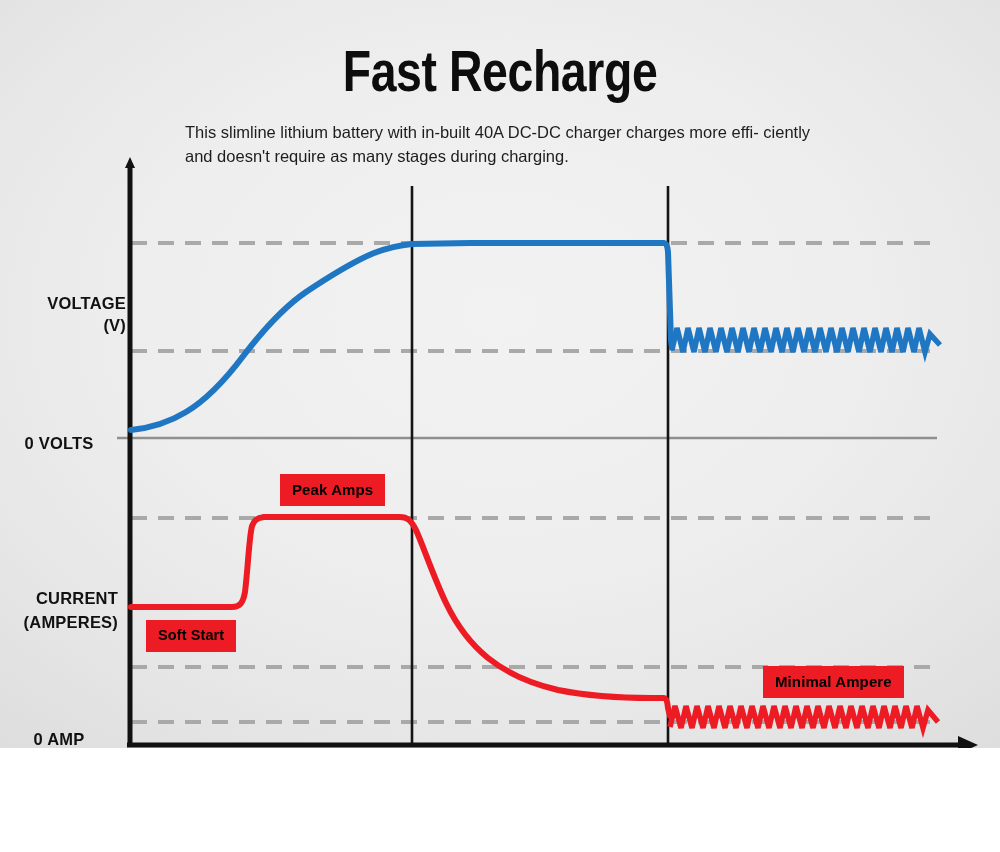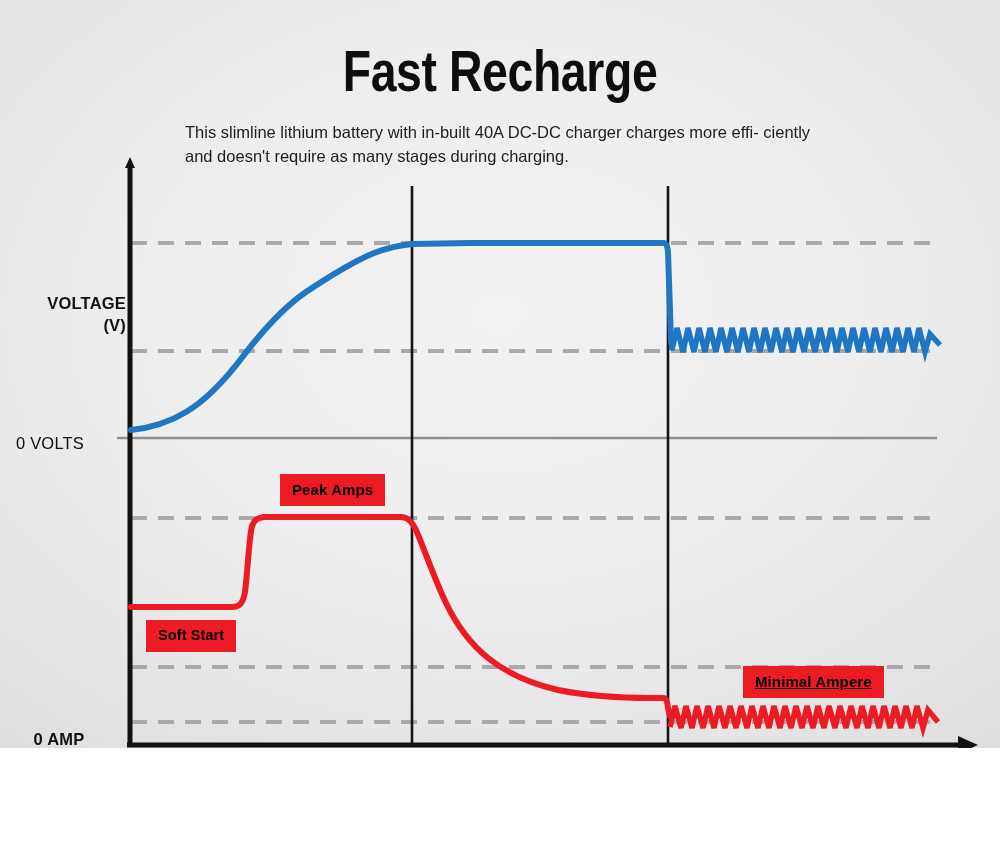--- a/index.html
+++ b/index.html
@@ -74,25 +74,25 @@
     left: 0;
     top: 292px;
     width: 118px;
     line-height: 22px;
     text-align: right;
     padding-right: 0;
     margin-left: 8px;
   }
   #cap-voltage .l2 { display: block; }
   #cap-zerovolts {
-    left: 16px;
+    left: 0;
     top: 434px;
     width: 118px;
-    text-align: left;
-    font-weight: 400;
+    text-align: center;
+    font-weight: 700;
   }
   #cap-current {
     left: 0;
     top: 586px;
     width: 118px;
     line-height: 24px;
     text-align: right;
   }
   #cap-current .l2 { display: block; }
   #cap-zeroamp {
@@ -115,21 +115,21 @@
     color: #000000;
     font-weight: 700;
     font-size: 15px;
     line-height: 15px;
     padding: 8px 12px 9px 12px;
     white-space: nowrap;
     letter-spacing: 0.1px;
   }
   #badge-peak   { left: 280px; top: 474px; }
   #badge-soft   { left: 146px; top: 620px; font-size: 14.5px; }
-  #badge-minimal{ left: 743px; top: 666px; text-decoration: underline; }
+  #badge-minimal{ left: 763px; top: 666px; }
 </style>
 </head>
 <body>
 
 <div id="page">
 
   <div id="title">Fast Recharge</div>
 
   <div id="subtitle">
     <span>This slimline lithium battery with in-built 40A DC-DC charger charges more effi-</span>
@@ -210,20 +210,24 @@
     </g>
   </svg>
 
   <div class="axis-caption" id="cap-voltage">
     <span>VOLTAGE</span>
     <span class="l2">(V)</span>
   </div>
 
   <div class="axis-caption" id="cap-zerovolts">0 VOLTS</div>
 
+  <div class="axis-caption" id="cap-current">
+    <span>CURRENT</span>
+    <span class="l2">(AMPERES)</span>
+  </div>
 
   <div class="axis-caption" id="cap-zeroamp">0 AMP</div>
 
   <div class="axis-caption" id="cap-time">TIME</div>
 
   <div class="badge" id="badge-peak">Peak Amps</div>
   <div class="badge" id="badge-soft">Soft Start</div>
   <div class="badge" id="badge-minimal">Minimal Ampere</div>
 
 </div>

